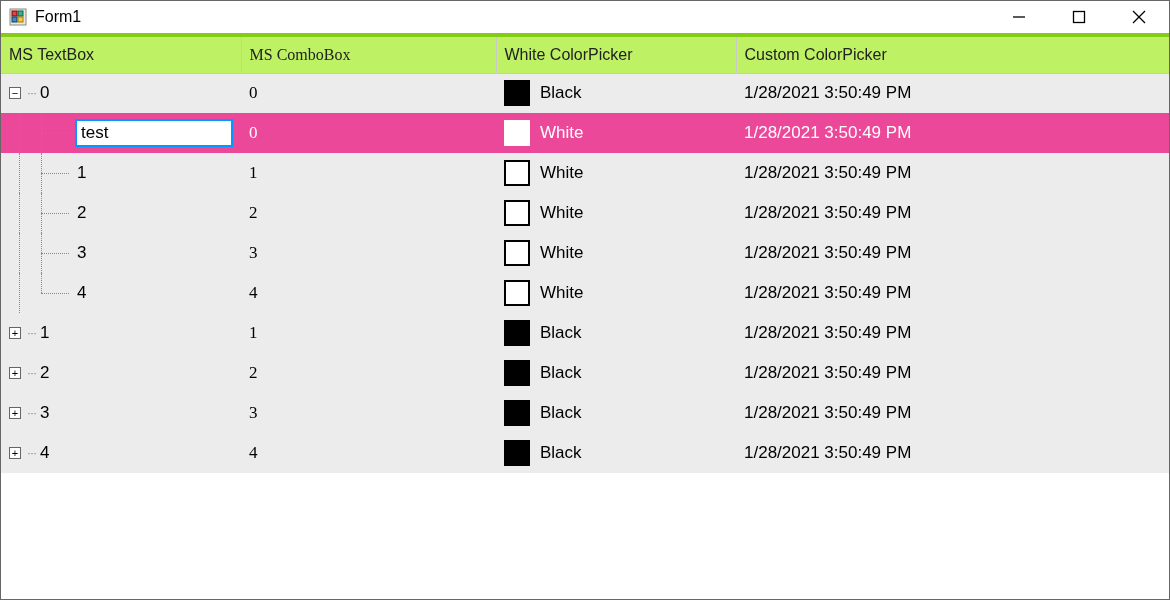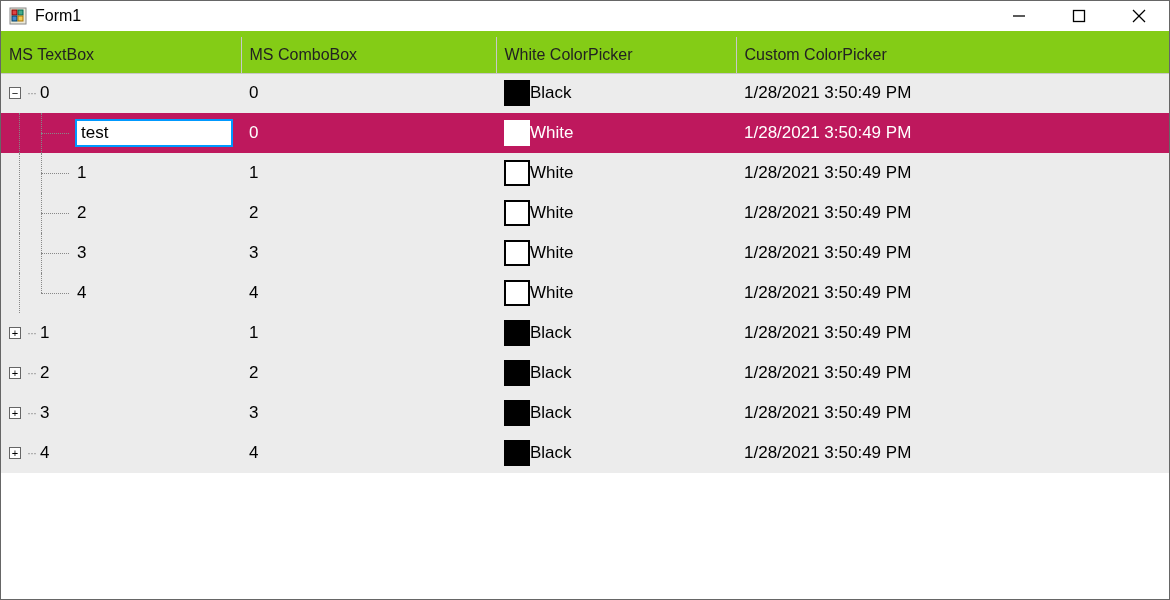--- a/index.html
+++ b/index.html
@@ -12,21 +12,21 @@
     .window {
       width: 1170px;
       height: 600px;
       background: #fff;
       border: 1px solid #666;
     }
     .titlebar {
       height: 36px;
       display: flex;
       align-items: center;
-      border-bottom: 6px solid #84cc16;
+      border-bottom: 4px solid #84cc16;
       background: #fff;
     }
     .app-icon {
       margin-left: 8px;
       margin-right: 8px;
       display: inline-flex;
     }
     .title-text {
       flex: 1;
       font-size: 16px;
@@ -49,42 +49,42 @@
       width: 100%;
       border-collapse: collapse;
       background: #ECECEC;
     }
     .header-row th {
       text-align: left;
       font-weight: normal;
       font-size: 16px;
       padding: 6px 8px;
       height: 36px;
-      background: #84cc16;
+      background: #bef264;
       border-right: 1px solid #C8C8C8;
       border-bottom: 1px solid #C8C8C8;
       color: #222;
     }
     .header-row th:last-child {
       border-right: none;
     }
     .col1 { width: 240px; }
-    .col2 { width: 255px; }
+    .col2 { width: 255px; font-family: Liberation Serif, serif; }
     .col3 { width: 240px; }
     .col4 { width: auto; }
     tbody tr { height: 40px; }
     tbody td {
       font-size: 17px;
       padding: 0 8px;
       vertical-align: middle;
       color: #000;
       background: #ECECEC;
     }
     tbody tr.selected td {
-      background: #be185d;
+      background: #ec4899;
       color: #fff;
     }
     .expander {
       width: 12px;
       height: 12px;
       border: 1px solid #666;
       display: inline-flex;
       align-items: center;
       justify-content: center;
       font-size: 11px;
@@ -110,21 +110,21 @@
       display: flex;
       align-items: center;
       padding: 0 4px;
       color: #000;
       margin-left: 0;
     }
     tbody tr.selected .editbox { color: #000; }
     .color-cell {
       display: flex;
       align-items: center;
-      gap: 0;
+      gap: 10px;
       height: 100%;
     }
     .swatch {
       width: 26px;
       height: 26px;
       border: 2px solid #000;
       display: inline-block;
       flex-shrink: 0;
     }
     .swatch.white { background: #fff; }

